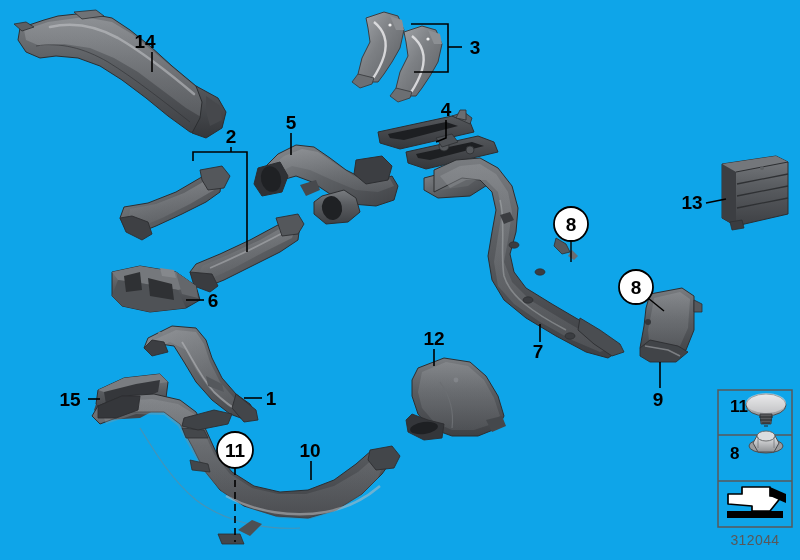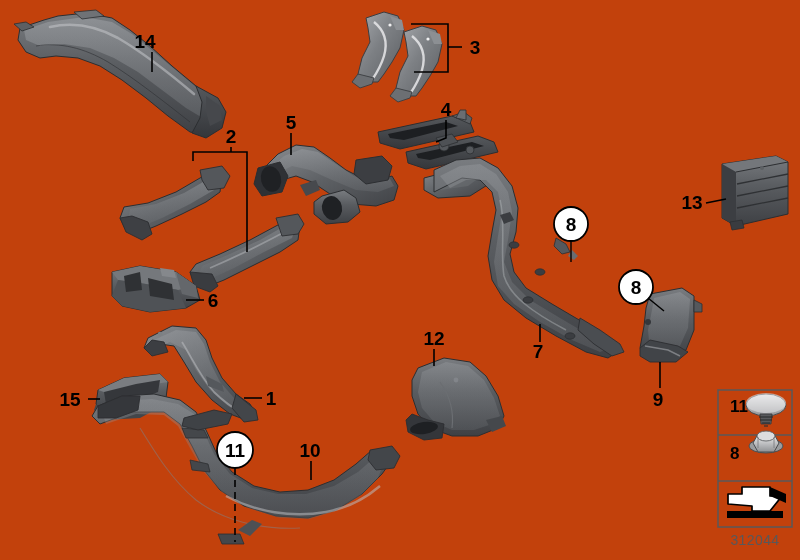--- a/index.html
+++ b/index.html
@@ -1,18 +1,18 @@
 <!DOCTYPE html>
 <html><head>
 <meta charset="utf-8">
 <style>
   html,body{margin:0;padding:0;background:#ffffff;}
   body{width:800px;height:560px;position:relative;overflow:hidden;
        font-family:"Liberation Sans","DejaVu Sans",sans-serif;}
-  #stage{position:absolute;inset:0;width:800px;height:560px;background:#c2410c;}
+  #stage{position:absolute;inset:0;width:800px;height:560px;background:#0ea5e9;}
   svg.layer{position:absolute;left:0;top:0;width:800px;height:560px;}
   .callout-num{font-weight:bold;font-size:19px;fill:#000;
                font-family:"Liberation Sans","DejaVu Sans",sans-serif;}
   .legend-num{font-weight:bold;font-size:17px;fill:#000;
               font-family:"Liberation Sans","DejaVu Sans",sans-serif;}
   .diagcode{font-size:14px;fill:#58585a;letter-spacing:.4px;
             font-family:"Liberation Sans","DejaVu Sans",sans-serif;}
   .ldr{stroke:#000;stroke-width:1.6;fill:none;}
   .ldr-thin{stroke:#000;stroke-width:1.4;fill:none;}
   .ldr-dash{stroke:#000;stroke-width:1.6;fill:none;stroke-dasharray:7 5;}

